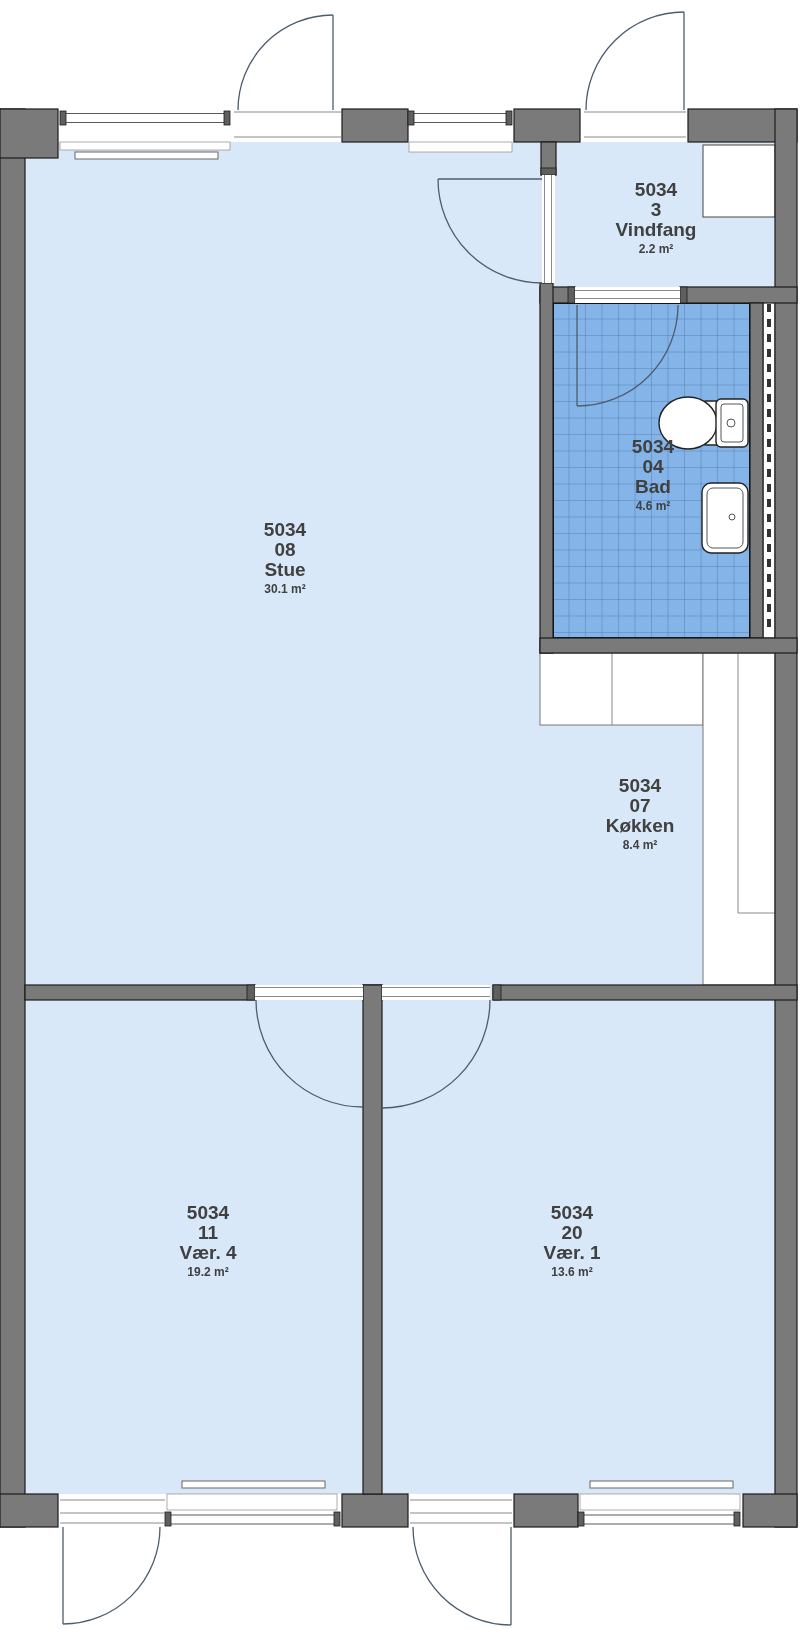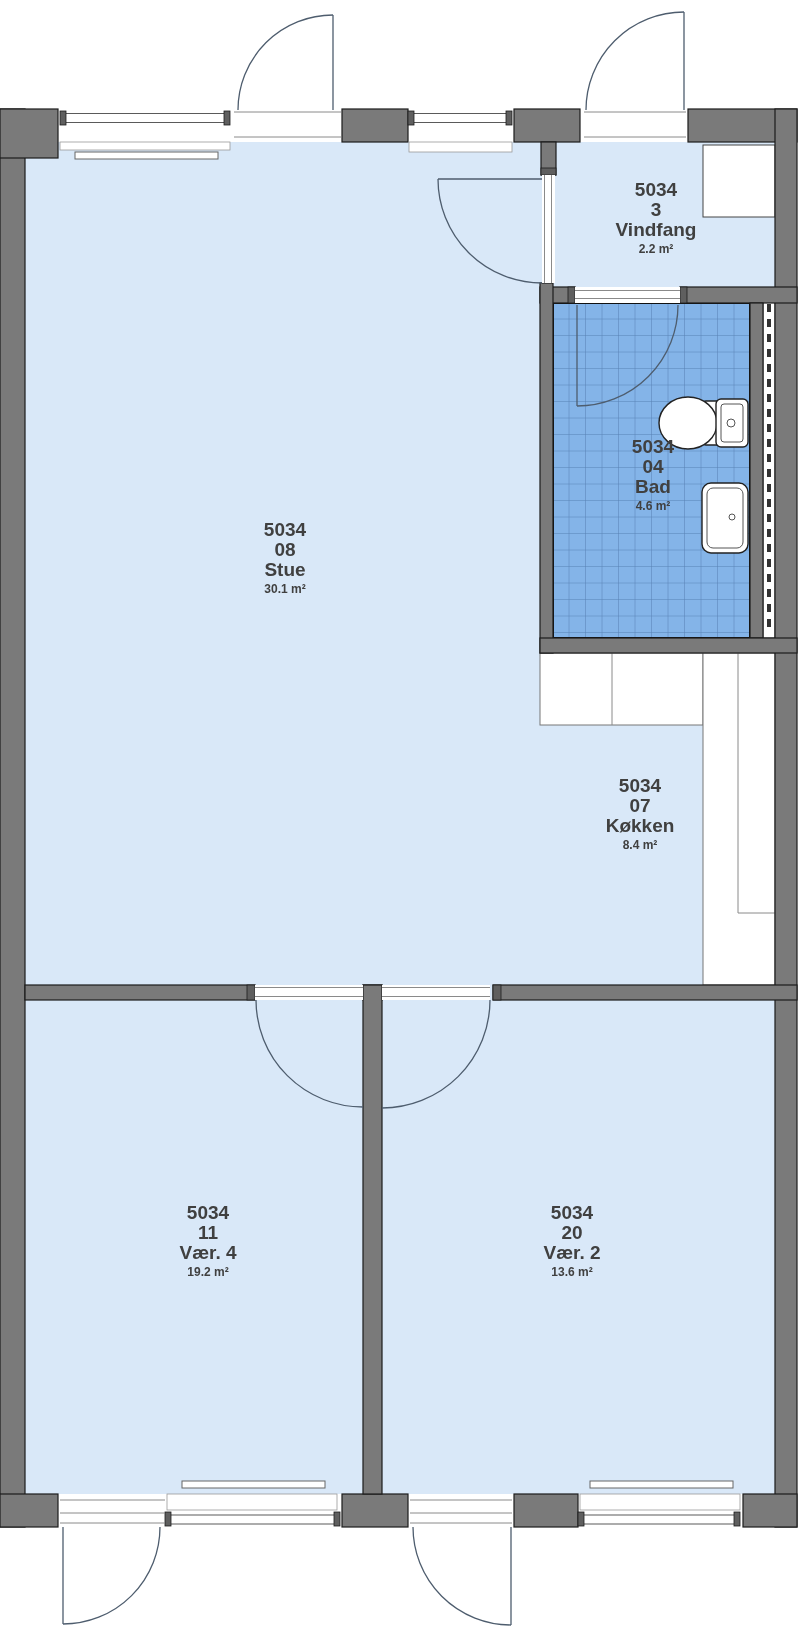--- a/index.html
+++ b/index.html
@@ -258,16 +258,16 @@
   <div class="room-label" style="left:208px;top:1203px;">
     <div class="l1">5034</div>
     <div class="l1">11</div>
     <div class="l1">Vær. 4</div>
     <div class="l2">19.2 m²</div>
   </div>
 
   <div class="room-label" style="left:572px;top:1203px;">
     <div class="l1">5034</div>
     <div class="l1">20</div>
-    <div class="l1">Vær. 2</div>
+    <div class="l1">Vær. 1</div>
     <div class="l2">13.6 m²</div>
   </div>
 </div>
 
 </body></html>

